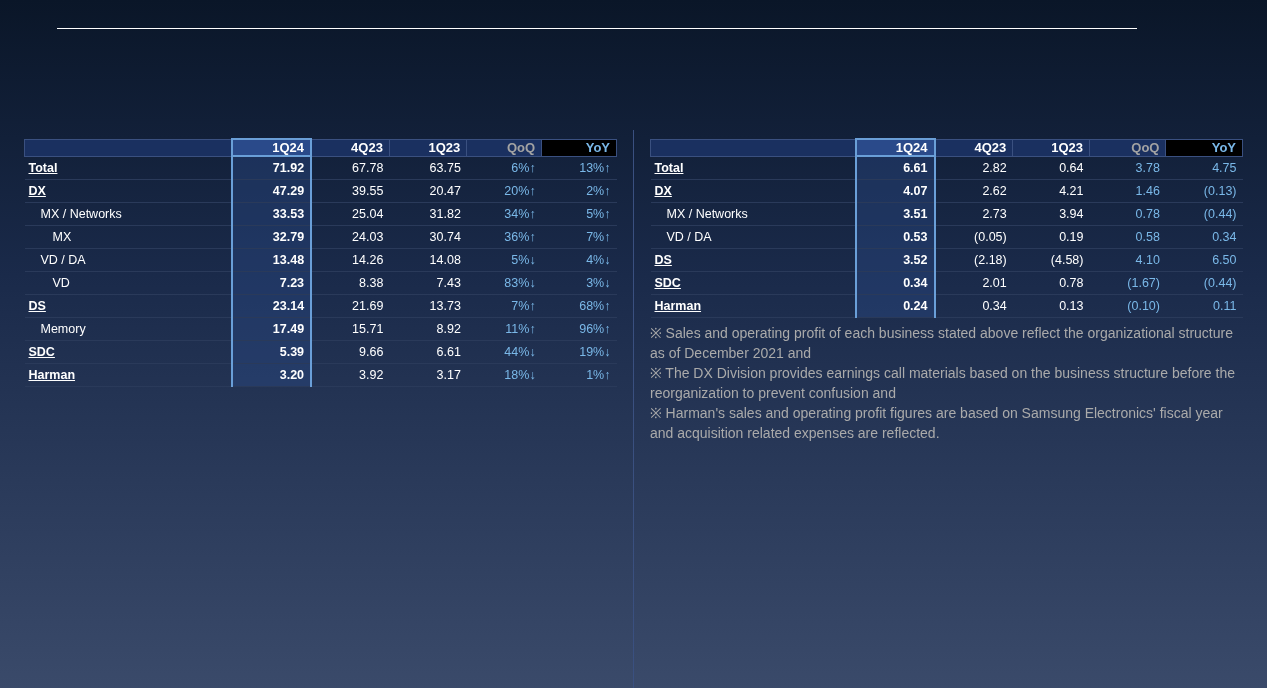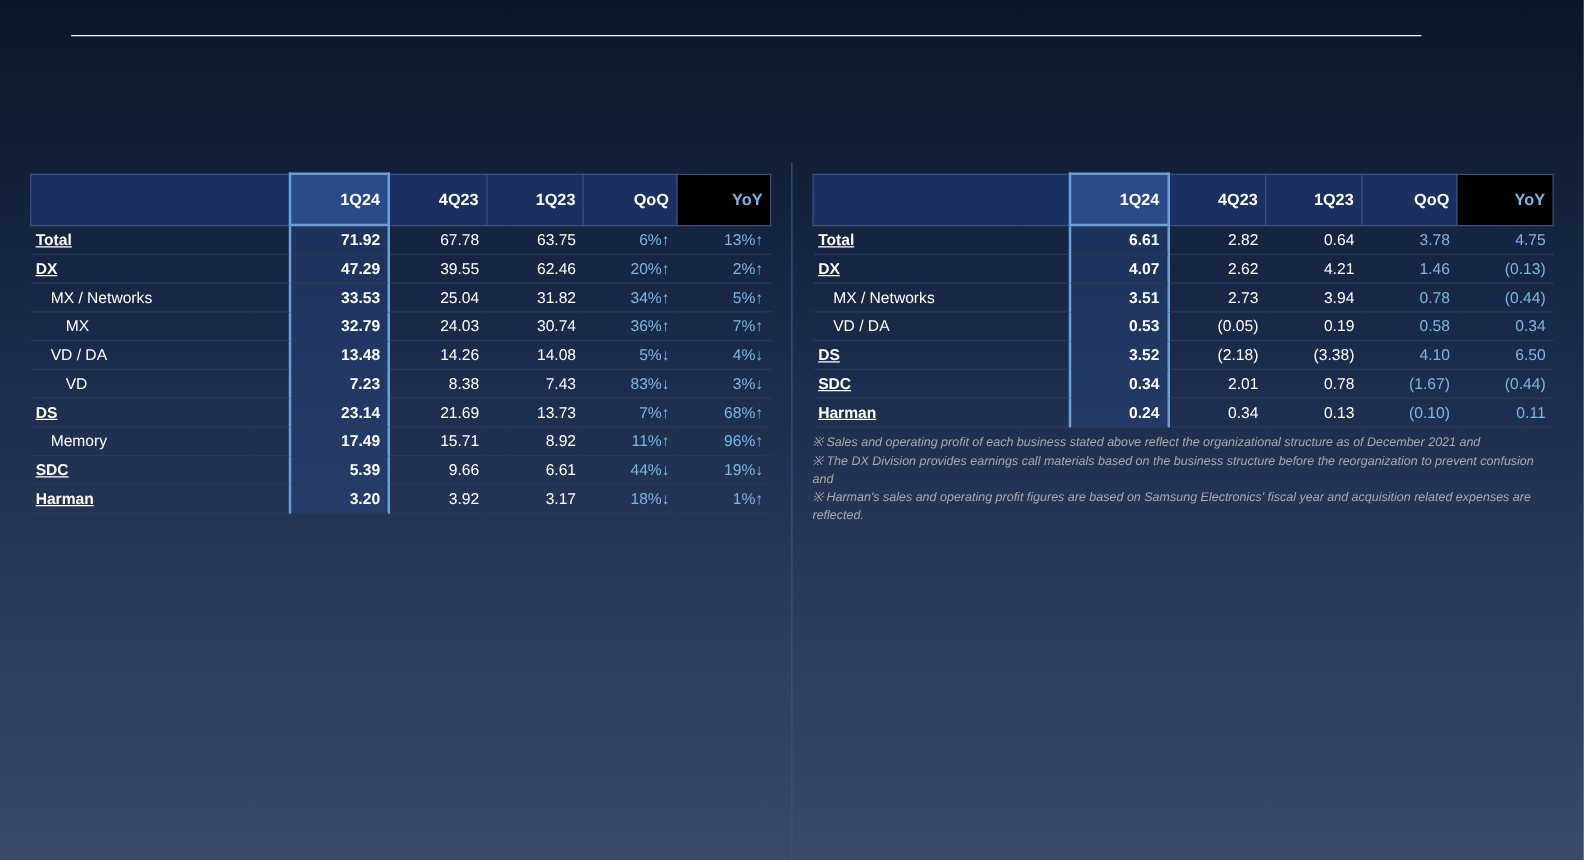--- a/index.html
+++ b/index.html
@@ -58,38 +58,38 @@
       text-decoration: underline;
       margin-bottom: 8px;
     }
     table {
       width: 100%;
       border-collapse: collapse;
       font-size: 13px;
       color: white;
     }
     th {
-      padding: 12px 6px;
+      padding: 0 6px;
       text-align: right;
       font-weight: bold;
       font-size: 13px;
       color: white;
       background: #1a3060;
       border: 1px solid #3a5080;
     }
     th.label-col {
       text-align: left;
       min-width: 120px;
     }
     th.q1q24 {
       background: #2a4a8a;
       border: 2px solid #6a9fd8;
       color: white;
     }
-    th.qoq { color: #ffffff; background: #1a3060; }
+    th.qoq { color: #a3a3a3; background: #1a3060; }
     th.yoy { color: #7ab8e8; background: #000000; }
     td {
       padding: 4px 6px;
       text-align: right;
       border-bottom: 1px solid #2a3a5a;
       font-size: 12.5px;
     }
     td.label-col {
       text-align: left;
       font-weight: bold;
@@ -99,25 +99,24 @@
     td.indent2 { padding-left: 28px; font-weight: normal; }
     td.q1q24-col {
       background: rgba(42,74,138,0.4);
       border-left: 2px solid #6a9fd8;
       border-right: 2px solid #6a9fd8;
       font-weight: bold;
     }
     td.qoq-val { color: #7ab8e8; }
     td.yoy-val { color: #7ab8e8; }
     .footnotes {
-      font-size: 10px;
+      font-size: 14px;
       color: #aaa;
       margin-top: 6px;
       line-height: 1.4;
-      font-style: italic;
     }
     .footnotes p { margin-bottom: 1px; }
     .divider {
       width: 1px;
       background: #3a5080;
       margin: 0 8px;
       align-self: stretch;
     }
     thead tr th:first-child {
       border-top-left-radius: 0;
@@ -154,21 +153,21 @@
             <td class="q1q24-col" style="font-weight: bold;">71.92</td>
             <td>67.78</td>
             <td>63.75</td>
             <td class="qoq-val">6%↑</td>
             <td class="yoy-val">13%↑</td>
           </tr>
           <tr>
             <td class="label-col" style="font-weight: bold; text-decoration: underline;">DX</td>
             <td class="q1q24-col" style="font-weight: bold;">47.29</td>
             <td>39.55</td>
-            <td>62.46</td>
+            <td>20.47</td>
             <td class="qoq-val">20%↑</td>
             <td class="yoy-val">2%↑</td>
           </tr>
           <tr>
             <td class="label-col indent1">MX / Networks</td>
             <td class="q1q24-col">33.53</td>
             <td>25.04</td>
             <td>31.82</td>
             <td class="qoq-val">34%↑</td>
             <td class="yoy-val">5%↑</td>
@@ -278,21 +277,21 @@
             <td class="q1q24-col">0.53</td>
             <td>(0.05)</td>
             <td>0.19</td>
             <td class="qoq-val">0.58</td>
             <td class="yoy-val">0.34</td>
           </tr>
           <tr>
             <td class="label-col" style="font-weight: bold; text-decoration: underline;">DS</td>
             <td class="q1q24-col" style="font-weight: bold;">3.52</td>
             <td>(2.18)</td>
-            <td>(3.38)</td>
+            <td>(4.58)</td>
             <td class="qoq-val">4.10</td>
             <td class="yoy-val">6.50</td>
           </tr>
           <tr>
             <td class="label-col" style="font-weight: bold; text-decoration: underline;">SDC</td>
             <td class="q1q24-col" style="font-weight: bold;">0.34</td>
             <td>2.01</td>
             <td>0.78</td>
             <td class="qoq-val">(1.67)</td>
             <td class="yoy-val">(0.44)</td>

